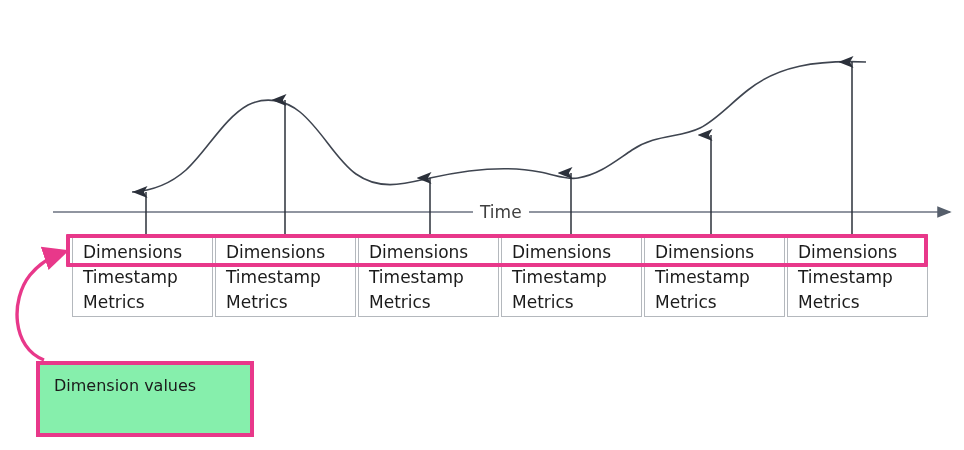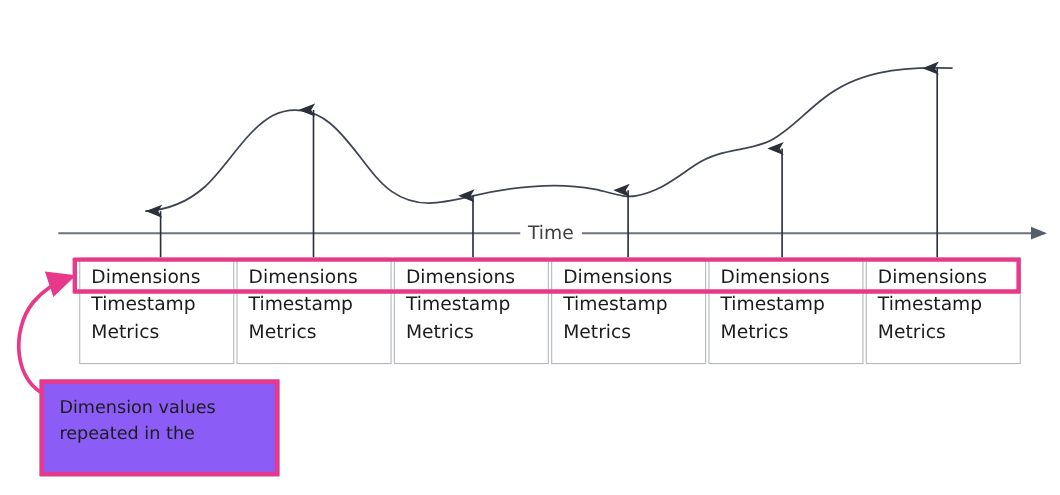--- a/index.html
+++ b/index.html
@@ -28,21 +28,21 @@
     top: 0;
     width: 964px;
     height: 450px;
   }
   .record-box {
     position: absolute;
     box-sizing: border-box;
     border: 1px solid #b4b8bd;
     background: #ffffff;
     width: 141px;
-    height: 97px;
+    height: 83px;
     padding: 5px 0 0 10px;
   }
   .record-line {
     font-size: 17px;
     line-height: 25px;
     white-space: nowrap;
     color: #1b1b1b;
   }
   .highlight-band {
     position: absolute;
@@ -52,25 +52,25 @@
     left: 66px;
     top: 234px;
     width: 862px;
     height: 33px;
     border-radius: 1px;
   }
   .callout-box {
     position: absolute;
     box-sizing: border-box;
     border: 4px solid #e8388a;
-    background: #8b5cf6;
+    background: #86efac;
     left: 36px;
-    top: 345px;
+    top: 361px;
     width: 218px;
-    height: 88px;
+    height: 76px;
     padding: 9px 0 0 14px;
   }
   .callout-line {
     font-size: 16px;
     line-height: 24px;
     white-space: nowrap;
     color: #1b1b1b;
   }
   .axis-label {
     position: absolute;
@@ -152,16 +152,15 @@
     <div class="record-line">Timestamp</div>
     <div class="record-line">Metrics</div>
   </div>
 
   <div class="highlight-band" style="border-color: rgb(232, 56, 138);"></div>
 
   <div class="axis-label" style="left: 473px; top: 202px;">Time</div>
 
   <div class="callout-box" style="border-color: rgb(232, 56, 138);">
     <div class="callout-line">Dimension values</div>
-    <div class="callout-line">repeated in the</div>
   </div>
 
 </div>
 
 </body></html>

